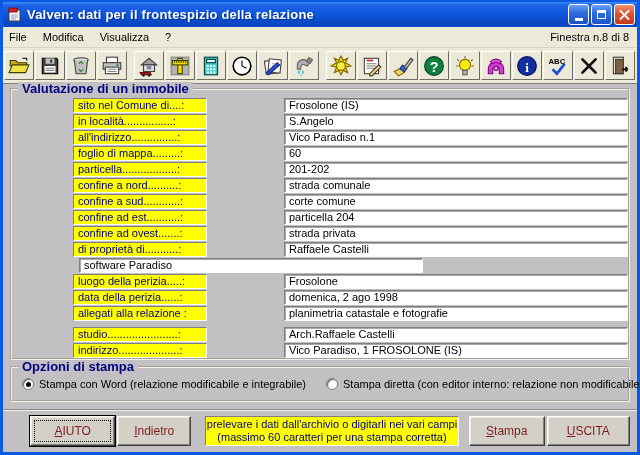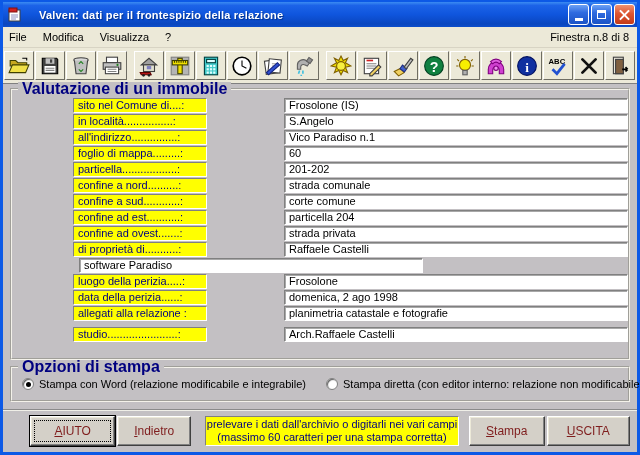--- a/index.html
+++ b/index.html
@@ -14,22 +14,22 @@
   }
 
   
   .titlebar {
     height:25px; display:flex; align-items:center;
     background:linear-gradient(180deg,#3b8bf2 0%,#1c63e8 14%,#0f55dd 50%,#0a46bf 88%,#0d4ecb 100%);
     padding:0 2px 0 4px; flex:0 0 auto;
   }
   .app-icon { width:16px; height:16px; margin-right:4px; flex:0 0 auto; }
   .title-text {
-    color:#fff; font-weight:bold; font-size:11px; letter-spacing:.2px;
-    text-shadow:1px 1px 1px #00318c; flex:1 1 auto; white-space:nowrap; overflow:hidden;margin-left:12px;
+    color:#fff; font-weight:bold; font-size:13px; letter-spacing:.2px;
+    text-shadow:1px 1px 1px #00318c; flex:1 1 auto; white-space:nowrap; overflow:hidden;
   }
   .win-controls { display:flex; gap:2px; }
   .wbtn {
     width:21px; height:21px; border-radius:3px; border:1px solid #fff;
     display:flex; align-items:center; justify-content:center; cursor:default;
   }
   .wbtn.minmax { background:linear-gradient(180deg,#6ca1f4 0%,#2f6be0 40%,#1b53c6 100%); }
   .wbtn.close  { background:linear-gradient(180deg,#f0926f 0%,#dd5632 45%,#c23a18 100%); }
   .glyph-min { width:8px; height:3px; background:#fff; margin-top:9px; }
   .glyph-max { width:9px; height:9px; border:1px solid #fff; border-top-width:3px; }
@@ -64,21 +64,21 @@
   .ticon, .ticon svg { width:22px; height:22px; display:block; }
 
   
   .main { flex:1 1 auto; background:#c3c0c3; padding:4px 7px 0 7px; display:flex; flex-direction:column; }
 
   .groupbox {
     position:relative; border:2px groove #f4f2ea; padding-top:8px;
   }
   .gb-title {
     position:absolute; top:-8px; left:6px; background:#c3c0c3;
-    padding:0 4px; color:#000080; font-weight:bold; font-size:16px; line-height:14px;
+    padding:0 4px; color:#000080; font-weight:bold; font-size:13px; line-height:14px;
   }
   .gb-form { height:272px; }
   .frow { display:flex; height:15px; margin:0 0 1px 61px;justify-content:space-between; }
   .frow-gap { margin-bottom:6px; }
   .flabel {
     width:134px; flex:0 0 auto;
     background:#ffff00; color:#000080;
     border:1px solid; border-color:#808080 #fff #fff #808080;
     padding:0 2px 0 4px; line-height:13px; white-space:nowrap; overflow:hidden;
   }
@@ -412,20 +412,24 @@
             <span class="fvalue">domenica, 2 ago 1998</span>
           </div>
           <div class="frow frow-gap">
             <span class="flabel">allegati alla relazione :</span>
             <span class="fvalue">planimetria catastale e fotografie</span>
           </div>
           <div class="frow">
             <span class="flabel">studio.......................:</span>
             <span class="fvalue">Arch.Raffaele Castelli</span>
           </div>
+          <div class="frow">
+            <span class="flabel">indirizzo....................:</span>
+            <span class="fvalue">Vico Paradiso, 1 FROSOLONE (IS)</span>
+          </div>
         </div>
     </div>
 
     <div class="groupbox gb-print">
       <span class="gb-title">Opzioni di stampa</span>
       <div class="radios" id="radios">
           <span class="radio-opt">
             <span class="radio sel"></span>
             <span class="radio-label">Stampa con Word (relazione modificabile e integrabile)</span>
           </span>

